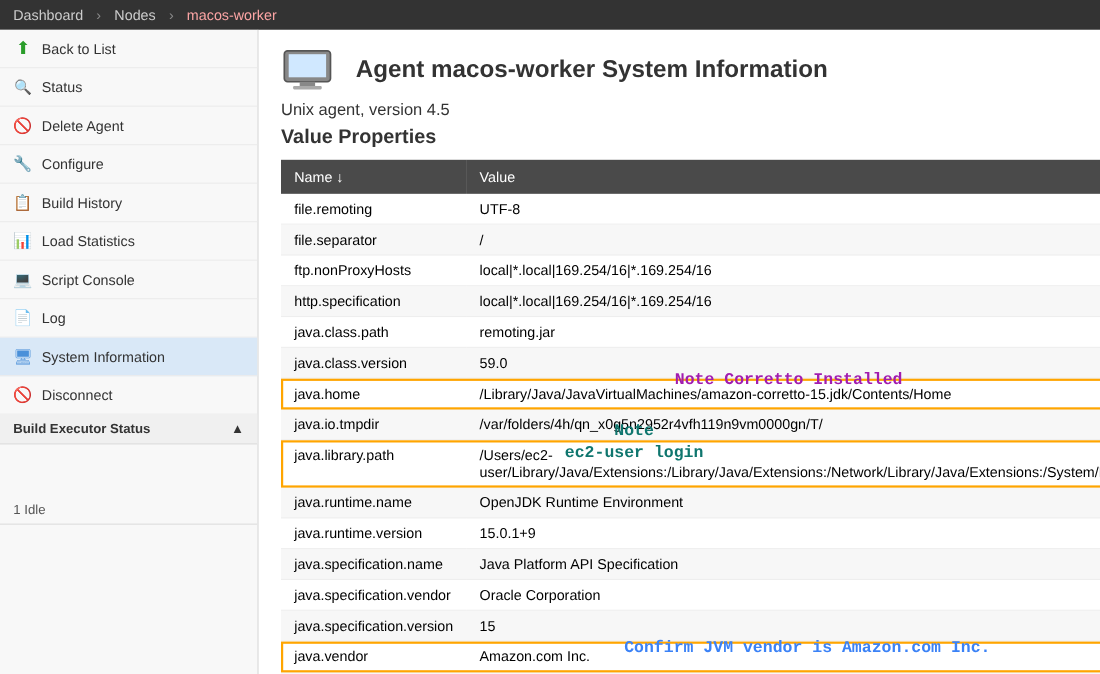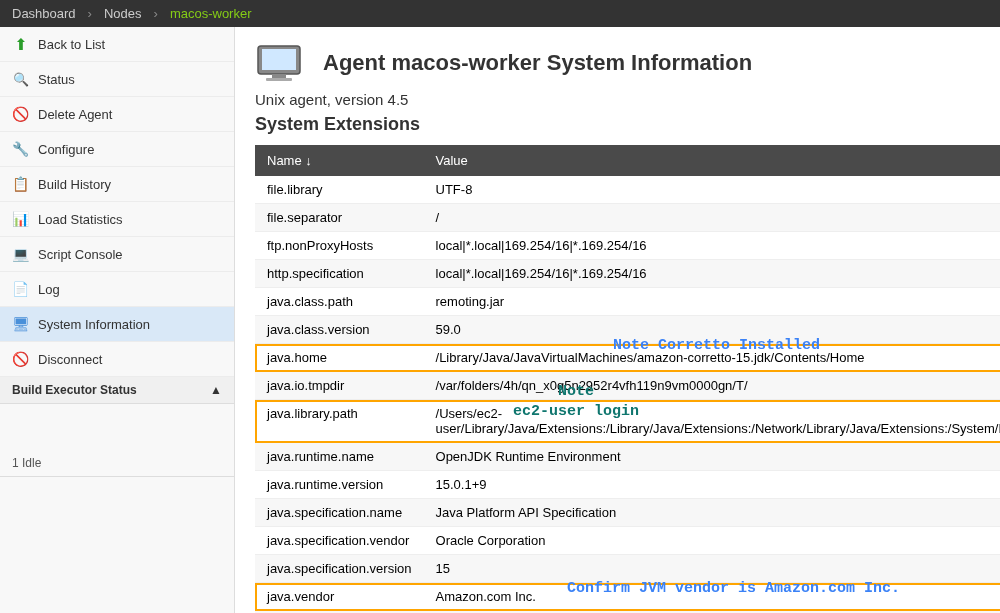--- a/index.html
+++ b/index.html
@@ -11,21 +11,21 @@
       color: #fff;
       padding: 6px 12px;
       display: flex;
       align-items: center;
       gap: 10px;
       font-size: 13px;
       flex-shrink: 0;
     }
     .top-nav .breadcrumb-item { color: #ccc; cursor: pointer; }
     .top-nav .breadcrumb-sep { color: #888; margin: 0 2px; }
-    .top-nav .breadcrumb-current { color: #84cc16; text-align: right; }
+    .top-nav .breadcrumb-current { color: #fca5a5; text-align: right; }
 
     
     .main-layout {
       display: flex;
       flex: 1;
       overflow: hidden;
     }
 
     
     .sidebar {
@@ -219,33 +219,33 @@
           <rect x="2" y="2" width="42" height="28" rx="3" fill="#888" stroke="#555" stroke-width="1.5"></rect>
           <rect x="6" y="5" width="34" height="21" fill="#d0e8ff"></rect>
           <rect x="16" y="30" width="14" height="4" fill="#888"></rect>
           <rect x="10" y="34" width="26" height="3" rx="1" fill="#aaa"></rect>
         </svg>
       </div>
       <h1>Agent macos-worker System Information</h1>
     </div>
 
     <div class="agent-version">Unix agent, version 4.5</div>
-    <div class="section-heading">System Extensions</div>
+    <div class="section-heading">Value Properties</div>
 
     <div class="annotation-container">
       <table class="props-table">
         <thead>
           <tr>
             <th style="width:280px">Name ↓</th>
             <th>Value</th>
           </tr>
         </thead>
         <tbody id="table-body">
         <tr>
-              <td>file.library</td>
+              <td>file.remoting</td>
               <td>UTF-8</td>
             </tr>
             <tr>
               <td>file.separator</td>
               <td>/</td>
             </tr>
             <tr>
               <td>ftp.nonProxyHosts</td>
               <td>local|*.local|169.254/16|*.169.254/16</td>
             </tr>
@@ -297,21 +297,21 @@
               <td>java.vendor</td>
               <td>Amazon.com Inc.</td>
             </tr>
             <tr>
               <td>java.vendor.url</td>
               <td>https://aws.amazon.com/corretto/</td>
             </tr>
           </tbody>
       </table>
 
-      <div class="annotation" style="top: 192px; right: 160px; font-size:15px; color:#3b82f6;">
+      <div class="annotation" style="top: 192px; right: 160px; font-size:15px; color:#a21caf;">
         <span>Note Corretto Installed</span>
       </div>
       <div class="annotation" style="top: 237px; left: 258px; font-size:15px; color:#0f766e; text-align:center; line-height:1.3;">
         Note<br>ec2-user login
       </div>
       <div class="annotation" style="bottom: 42px; right: 80px; font-size:15px; color:#3b82f6;">
         <span>Confirm JVM vendor is Amazon.com Inc.</span>
       </div>
     </div>
   </div>

